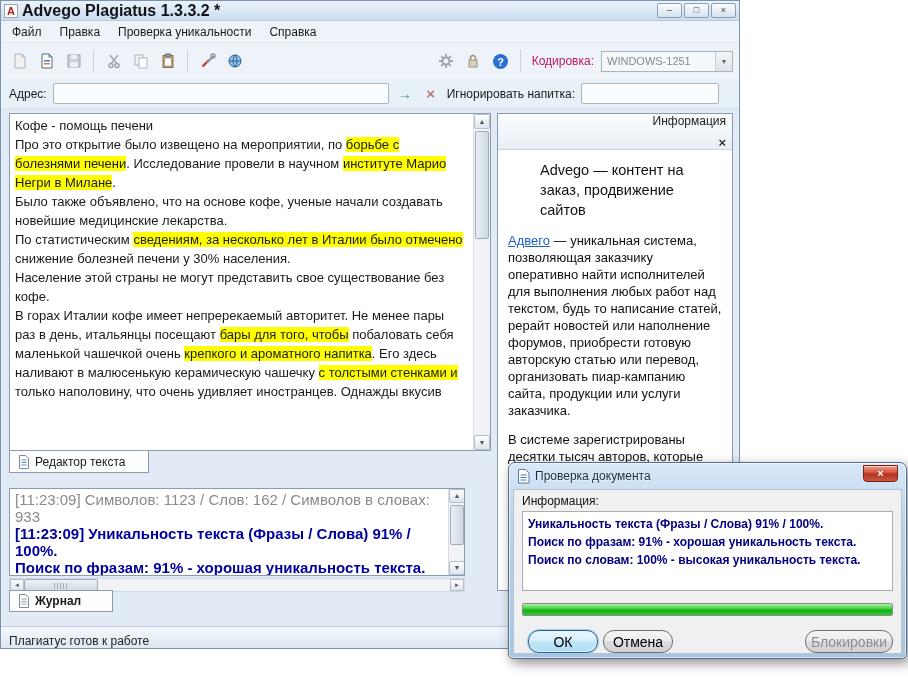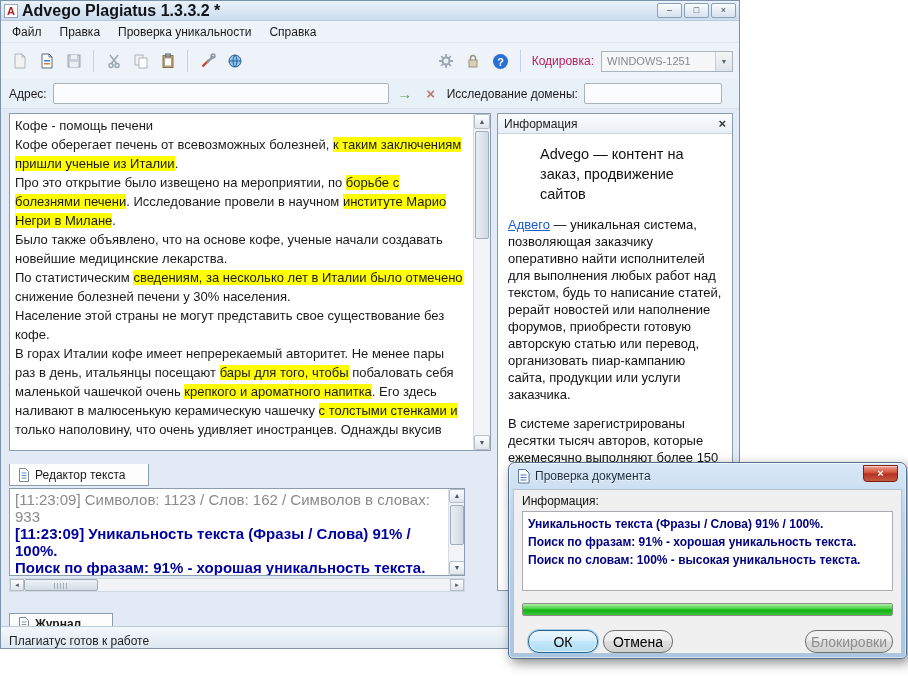--- a/index.html
+++ b/index.html
@@ -56,28 +56,28 @@
   .sb-arrow { position:absolute; left:0; width:16px; height:15px; background:linear-gradient(#fdfdfe,#dfe5ec);
     border:1px solid #b5bfca; font-size:7px; color:#4a5a68; text-align:center; line-height:13px; border-radius:2px; }
   .sb-arrow.up { top:0; }
   .sb-arrow.down { bottom:0; }
   .sb-thumb { position:absolute; left:1px; width:14px; background:linear-gradient(90deg,#e9eef4,#cfd9e3);
     border:1px solid #9fadbb; border-radius:2px; }
   .editor .sb-thumb { top:17px; height:108px; }
 
   .tab { position:absolute; background:#fdfdfd; border:1px solid #8a9cae; display:flex; align-items:center;
     gap:5px; font-size:12px; color:#1a1a1a; padding:0 8px; }
-  .editor-tab { left:8px; top:450px; width:140px; height:22px; border-top:none;margin-top:13px; }
-  .journal-tab { left:8px; top:612px; width:104px; height:22px; font-weight:bold;align-items:center; }
+  .editor-tab { left:8px; top:450px; width:140px; height:22px; border-top:none; }
+  .journal-tab { left:8px; top:589px; width:104px; height:22px; font-weight:bold;align-items:center; }
 
   
   .info-panel { position:absolute; left:496px; top:112px; width:236px; height:478px; background:#fff;
     border:1px solid #8a9cae; overflow:hidden; }
-  .info-header { height:20px; display:flex; align-items:center; padding:0 6px;
-    background:linear-gradient(#fbfdfe,#e8eef5); border-bottom:1px solid #c9d4df; font-size:12px; color:#222; }
+  .info-header { height:36px; display:flex; align-items:flex-end; padding:0 6px;
+    background:linear-gradient(#fbfdfe,#e8eef5); border-bottom:1px solid #c9d4df; font-size:12px; color:#222;flex-direction:column; }
   .info-header .t { flex:1; }
   .info-close { font-size:13px; color:#333; font-weight:bold; line-height:12px; }
   .info-body { padding:10px 10px; font-size:13px; line-height:17px; color:#111; overflow:hidden; height:456px; }
   .info-heading { font-size:14.5px; line-height:20px; margin-bottom:12px;margin-left:32px; }
   .info-para { margin-bottom:12px; }
   .link { color:#1b5dc8; text-decoration:underline; }
 
   
   .log { position:absolute; left:8px; top:487px; width:456px; height:88px; background:#fff;
     border:1px solid #8a9cae; overflow:hidden; }
@@ -238,28 +238,27 @@
         <span class="val">WINDOWS-1251</span>
         <span class="dd-arrow">▼</span>
       </div>
     </div>
 
     <div class="addressrow">
       <span class="addr-label">Адрес:</span>
       <input class="addr-input main" value="" style="">
       <div class="addr-go">→</div>
       <div class="addr-x">×</div>
-      <span class="addr-label">Исследование домены:</span>
+      <span class="addr-label">Игнорировать напитка:</span>
       <input class="addr-input ignore" value="" style="">
     </div>
 
     <div class="editor">
       <div class="doc">
           <div class="para"><span>Кофе - помощь печени</span></div>
-          <div class="para"><span>Кофе оберегает печень от всевозможных болезней, </span><span class="hl">к таким заключениям пришли ученые из Италии</span><span>.</span></div>
           <div class="para"><span>Про это открытие было извещено на мероприятии, по </span><span class="hl">борьбе с болезнями печени</span><span>. Исследование провели в научном </span><span class="hl">институте Марио Негри в Милане</span><span>.</span></div>
           <div class="para"><span>Было также объявлено, что на основе кофе, ученые начали создавать новейшие медицинские лекарства.</span></div>
           <div class="para"><span>По статистическим </span><span class="hl">сведениям, за несколько лет в Италии было отмечено</span><span> снижение болезней печени у 30% населения.</span></div>
           <div class="para"><span>Население этой страны не могут представить свое существование без кофе.</span></div>
           <div class="para"><span>В горах Италии кофе имеет непререкаемый авторитет. Не менее пары раз в день, итальянцы посещают </span><span class="hl">бары для того, чтобы</span><span> побаловать себя маленькой чашечкой очень </span><span class="hl">крепкого и ароматного напитка</span><span>. Его здесь наливают в малюсенькую керамическую чашечку </span><span class="hl">с толстыми стенками и</span><span> только наполовину, что очень удивляет иностранцев. Однажды вкусив</span></div>
         </div>
       <div class="vscroll">
         <div class="sb-arrow up">▲</div>
         <div class="sb-thumb"></div>
         <div class="sb-arrow down">▼</div>

